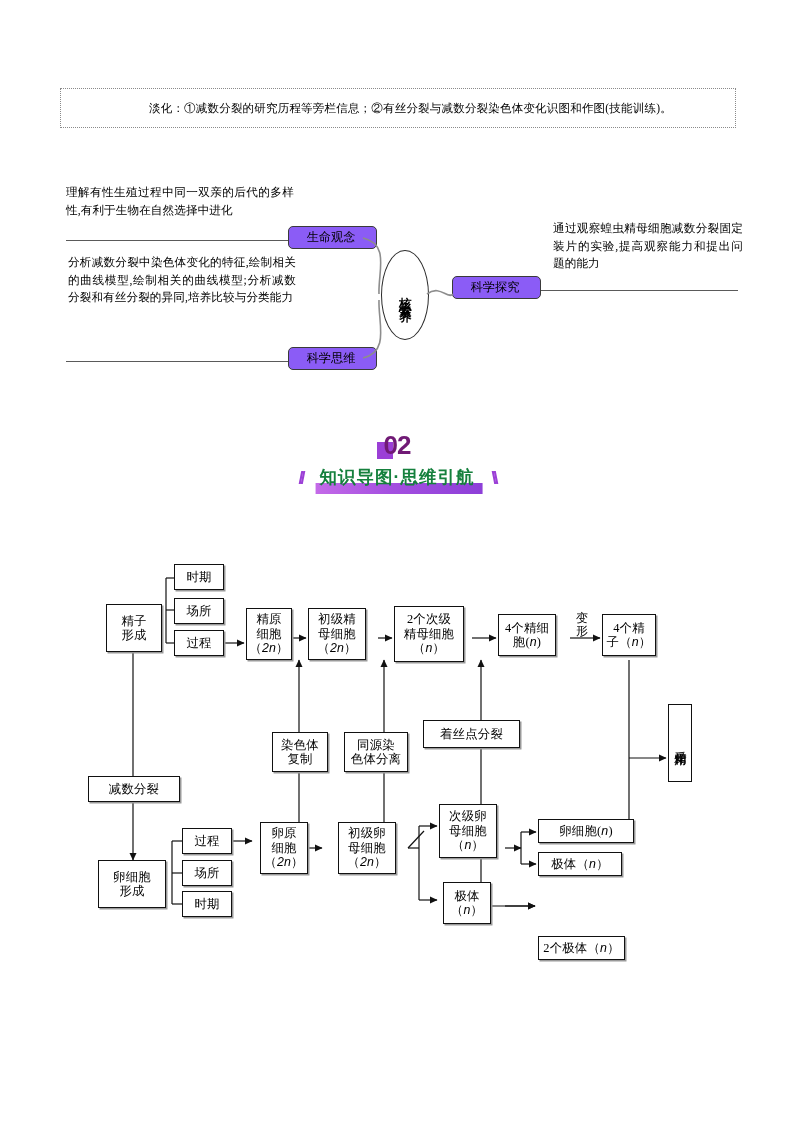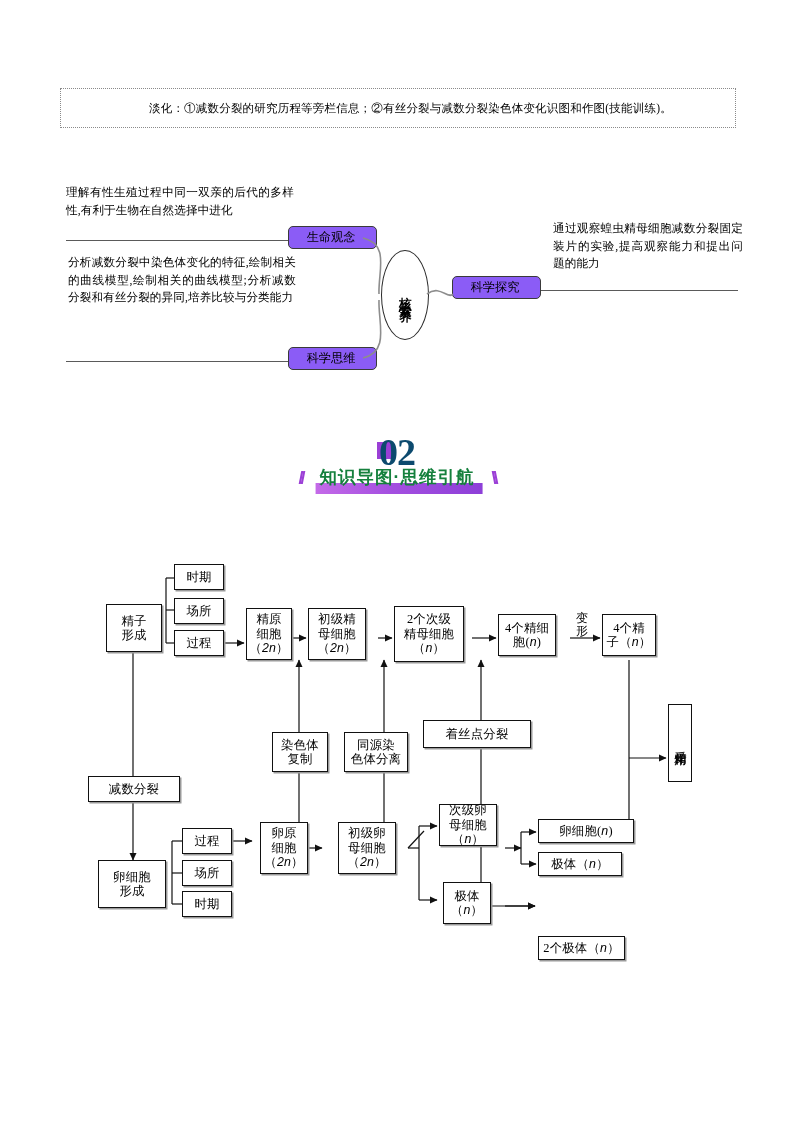--- a/index.html
+++ b/index.html
@@ -45,22 +45,22 @@
   .ellipse span{
     writing-mode:vertical-rl;text-orientation:upright;
     font-size:12.5px;font-weight:bold;letter-spacing:4px;line-height:1;
   }
   .cl svg{position:absolute;left:0;top:0;overflow:visible;}
 
   
   .banner{position:absolute;left:0;top:430px;width:794px;height:72px;}
   .banner-num{
     position:absolute;left:50%;transform:translateX(-50%);top:0;
-    font-family:Liberation Serif, serif;
-    font-size:38px;font-weight:bold;color:#0c4a6e;letter-spacing:-1px;
+    font-family:Liberation Sans, sans-serif;
+    font-size:26px;font-weight:bold;color:#701a75;letter-spacing:-1px;
   }
   .banner-sq{
     position:absolute;left:377px;top:12px;width:16px;height:17px;
     background:#9b3fd6;
   }
   .banner-title-wrap{
     position:absolute;left:50%;transform:translateX(-50%);top:35px;
     display:flex;align-items:center;gap:9px;
   }
   .banner-title{
@@ -267,39 +267,39 @@
     <div style="position:absolute;left:566px;top:64px;width:32px;font-size:12px;line-height:1.12;text-align:center;">变<br>形</div>
 
     <div class="nb sh" style="left:272px;top:184px;width:56px;height:40px;">
       <span style="white-space:pre-line;">染色体
 复制</span>
     </div>
     <div class="nb sh" style="left:344px;top:184px;width:64px;height:40px;">
       <span style="white-space:pre-line;">同源染
 色体分离</span>
     </div>
-    <div class="nb sh" style="left:423px;top:172px;width:108px;height:28px;">
+    <div class="nb sh" style="left:423px;top:172px;width:97px;height:28px;">
       <span>着丝点分裂</span>
     </div>
 
     <div class="nb" style="left:668px;top:156px;width:24px;height:78px;">
       <span class="vtext">受精作用</span>
     </div>
 
     <div class="nb sh" style="left:260px;top:274px;width:48px;height:52px;">
       <span style="white-space:pre-line;">卵原
 细胞
 （<i>2n</i>）</span>
     </div>
     <div class="nb sh" style="left:338px;top:274px;width:58px;height:52px;">
       <span style="white-space:pre-line;">初级卵
 母细胞
 （<i>2n</i>）</span>
     </div>
-    <div class="nb sh" style="left:439px;top:256px;width:58px;height:42px;">
+    <div class="nb sh" style="left:439px;top:256px;width:58px;height:54px;">
       <span style="white-space:pre-line;">次级卵
 母细胞
 （<i>n</i>）</span>
     </div>
     <div class="nb sh" style="left:443px;top:334px;width:48px;height:42px;">
       <span style="white-space:pre-line;">极体
 （<i>n</i>）</span>
     </div>
     <div class="nb sh" style="left:538px;top:271px;width:96px;height:24px;">
       <span>卵细胞(<i>n</i>)</span>

